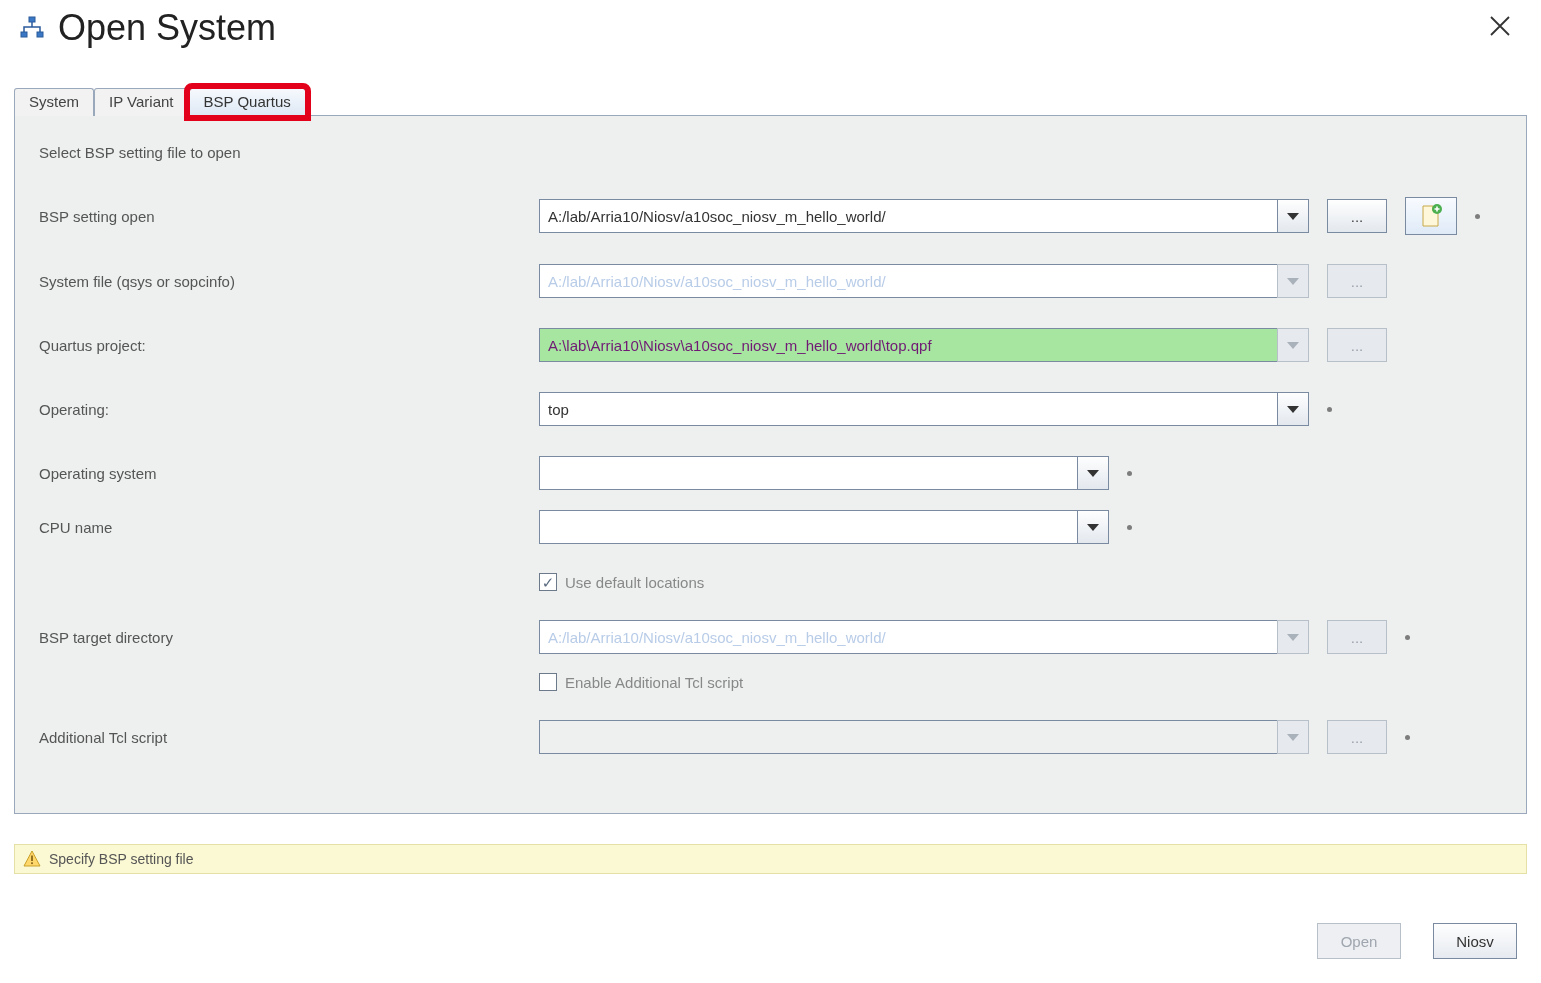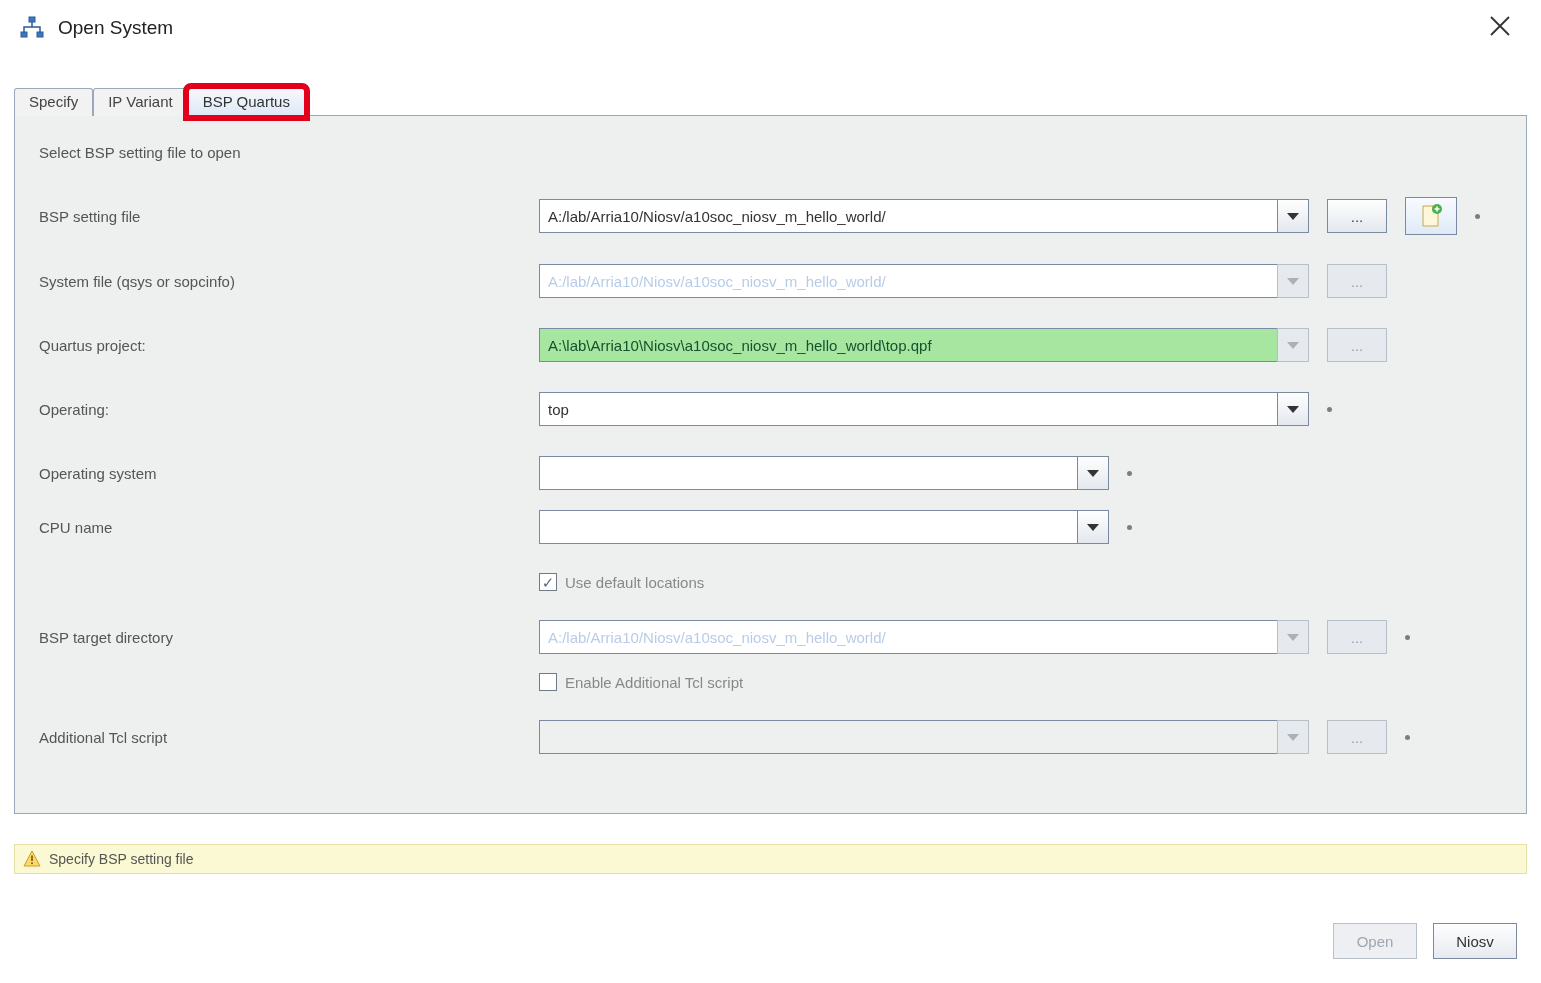--- a/index.html
+++ b/index.html
@@ -26,21 +26,21 @@
     align-items: center;
     padding: 0 20px;
     justify-content: space-between;
   }
   .title-left {
     display: flex;
     align-items: center;
     gap: 14px;
   }
   .title-text {
-    font-size: 19px;
+    font-size: 36px;
     font-weight: 400;
     color: #222;
   }
   .app-icon svg { display: block; }
   .close-x {
     font-size: 26px;
     color: #333;
     cursor: pointer;
     padding: 4px 10px;
     font-weight: 300;
@@ -124,21 +124,21 @@
     border-right: none;
     background: #ffffff;
     padding: 0 8px;
     font-size: 15px;
     color: #333;
     outline: none;
   }
   .combo-input.ph-light::placeholder { color: #b8cce8; }
   .combo-input.green {
     background: #a7e6a0;
-    color: #14532d;
+    color: #701a75;
   }
   .combo-input.disabled {
     background: #eef0f0;
     color: #888;
   }
   .combo-input.disabled.white { background: #ffffff; }
   .combo-btn {
     width: 32px;
     border: 1px solid #7a8aa0;
     background: linear-gradient(#fefefe, #e3e8ee);
@@ -223,21 +223,21 @@
     padding: 0 8px;
     gap: 8px;
     color: #555;
     font-size: 14px;
   }
   .footer {
     position: absolute;
     bottom: 24px;
     right: 24px;
     display: flex;
-    gap: 16px;
+    gap: 32px;
     border-radius: 14px;
   }
   .dlg-btn {
     width: 84px;
     height: 36px;
     border: 1px solid #7a8aa0;
     background: linear-gradient(#fefefe, #e6eaf0);
     display: flex;
     align-items: center;
     justify-content: center;
@@ -272,31 +272,31 @@
     <div class="close-x">
       <svg width="22" height="22" viewBox="0 0 22 22">
           <path d="M2 2 L20 20 M20 2 L2 20" stroke="#333" stroke-width="1.8"></path>
         </svg>
     </div>
   </div>
 
   <div class="content-wrap">
 
     <div class="tabstrip">
-      <div class="tab">Specify</div>
+      <div class="tab">System</div>
       <div class="tab">IP Variant</div>
       <div class="tab active highlighted-red">BSP Quartus</div>
     </div>
 
     <div class="tab-panel">
 
       <div class="instruction">Select BSP setting file to open</div>
 
       <div class="form-row">
-        <div class="form-label">BSP setting file</div>
+        <div class="form-label">BSP setting open</div>
         <div class="field-group">
           <div class="combo w-wide">
             <input class="combo-input" value="A:/lab/Arria10/Niosv/a10soc_niosv_m_hello_world/" style="">
             <div class="combo-btn">
                 <div class="tri-down"></div>
               </div>
           </div>
           <div class="browse-btn">...</div>
           <div class="new-btn">
             <svg width="22" height="24" viewBox="0 0 22 24">

